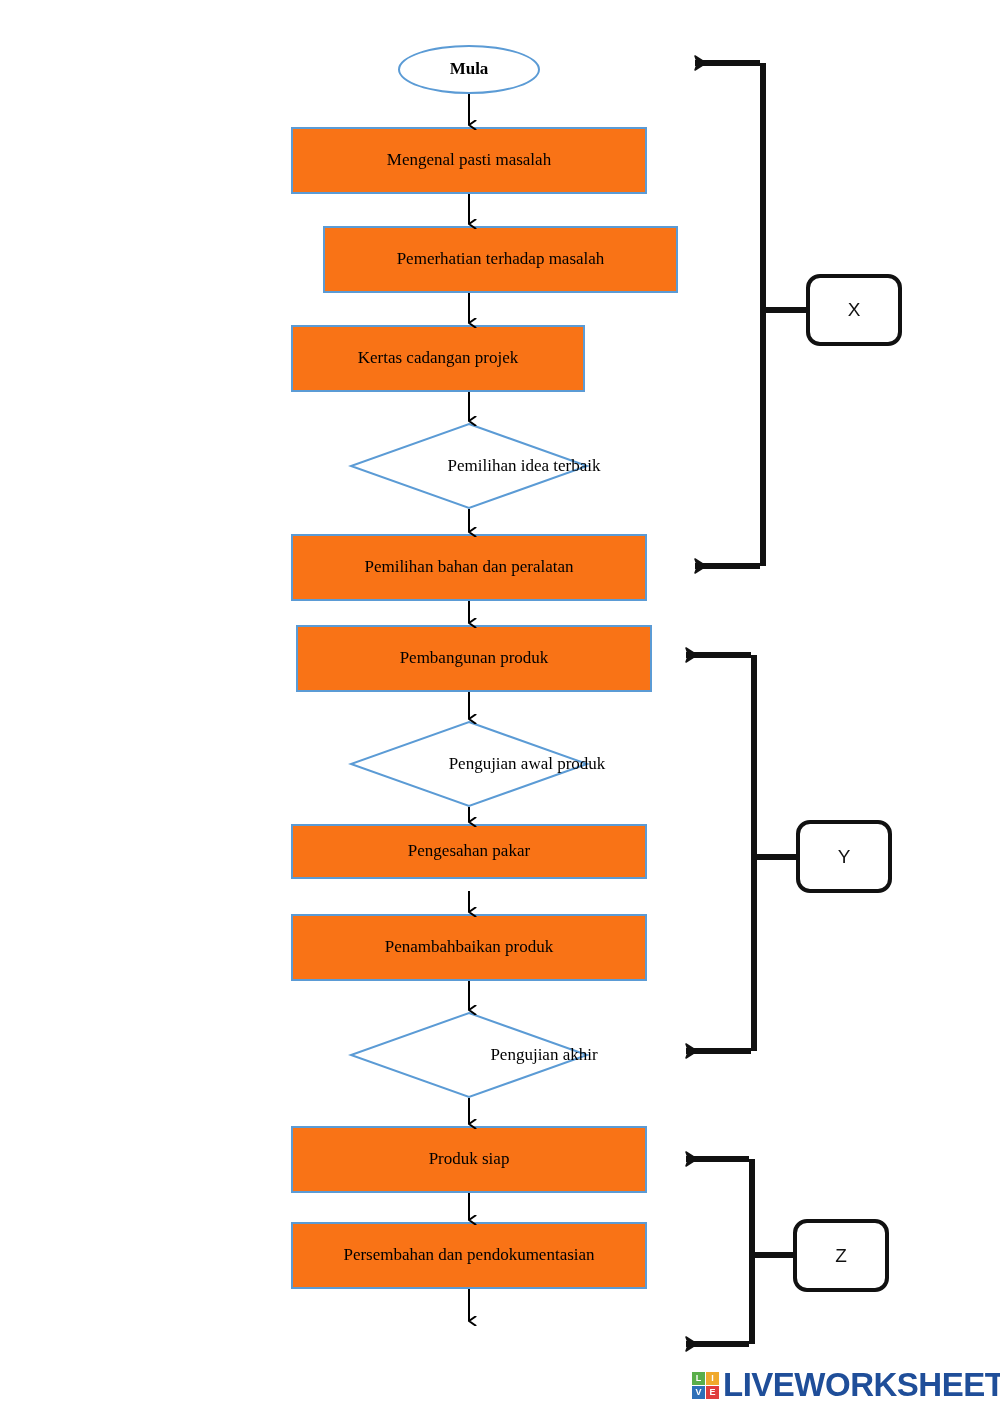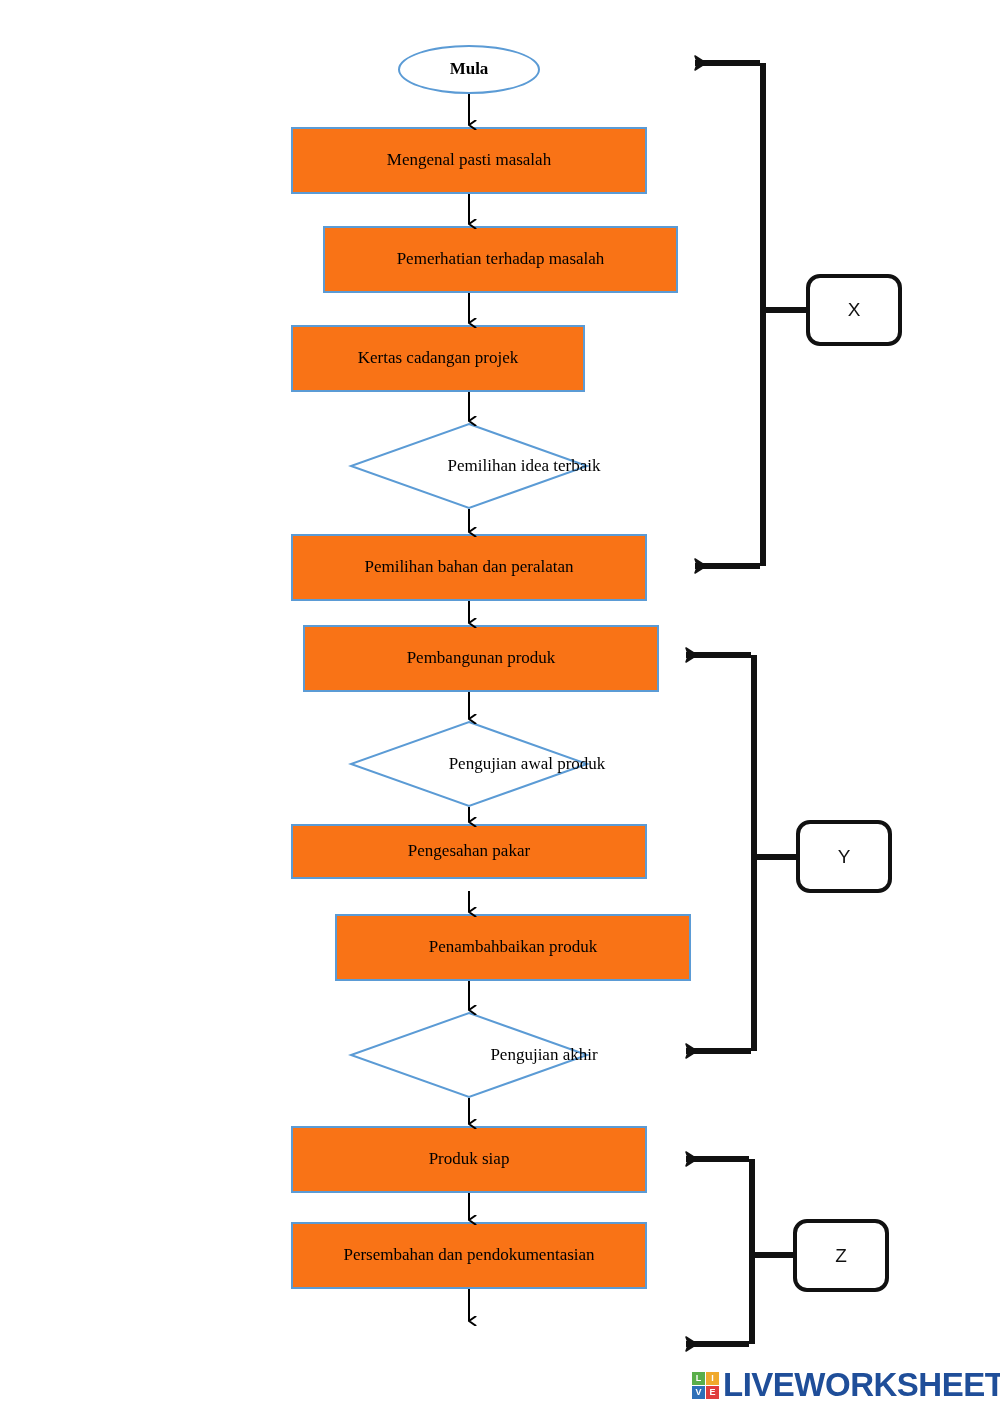--- a/index.html
+++ b/index.html
@@ -141,36 +141,36 @@
     <svg width="238" height="86" viewBox="0 0 238 86">
       <polygon points="119,1 237,43 119,85 1,43" fill="#ffffff" stroke="#5B9BD5" stroke-width="2"></polygon>
     </svg>
     <div class="diamond-label" style="padding:0 55px;">Pemilihan idea terbaik</div>
   </div>
 
   <div class="node rect" style="left:291px; top:534px; width:356px; height:67px;text-align:right;">
     <span>Pemilihan bahan dan peralatan</span>
   </div>
 
-  <div class="node rect" style="left:303px; top:625px; width:356px; height:67px;">
+  <div class="node rect" style="left:296px; top:625px; width:356px; height:67px;">
     <span>Pembangunan produk</span>
   </div>
 
   <div class="diamond-wrap" style="left:350px; top:721px; width:238px; height:86px;">
     <svg width="238" height="86" viewBox="0 0 238 86">
       <polygon points="119,1 237,43 119,85 1,43" fill="#ffffff" stroke="#5B9BD5" stroke-width="2"></polygon>
     </svg>
     <div class="diamond-label" style="padding:0 58px;">Pengujian awal produk</div>
   </div>
 
   <div class="node rect" style="left:291px; top:824px; width:356px; height:55px;">
     <span>Pengesahan pakar</span>
   </div>
 
-  <div class="node rect" style="left:291px; top:914px; width:356px; height:67px;margin-left:44px;">
+  <div class="node rect" style="left:291px; top:914px; width:356px; height:67px;">
     <span>Penambahbaikan produk</span>
   </div>
 
   <div class="diamond-wrap" style="left:350px; top:1012px; width:238px; height:86px;">
     <svg width="238" height="86" viewBox="0 0 238 86">
       <polygon points="119,1 237,43 119,85 1,43" fill="#ffffff" stroke="#5B9BD5" stroke-width="2"></polygon>
     </svg>
     <div class="diamond-label" style="padding:0 75px;">Pengujian akhir</div>
   </div>
 

